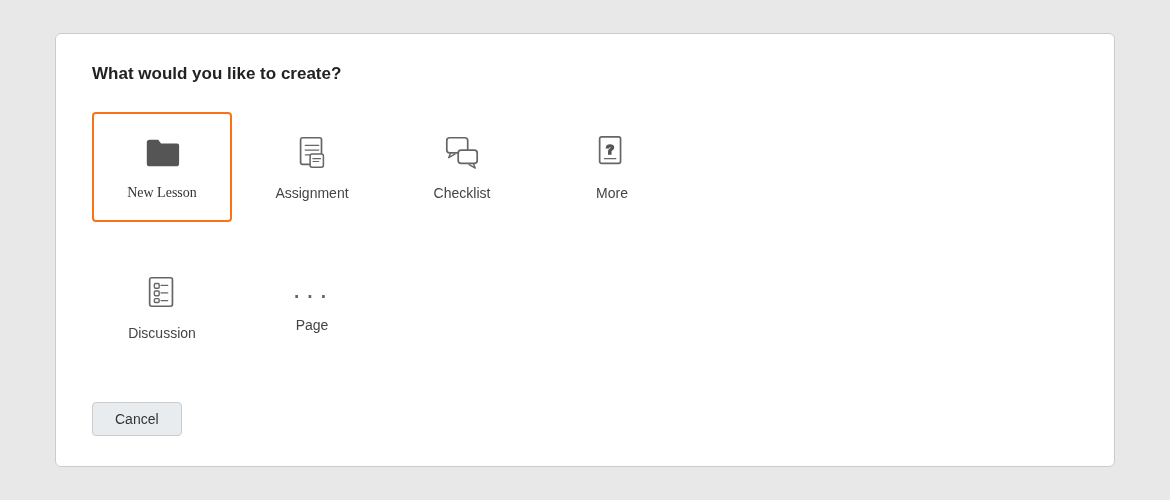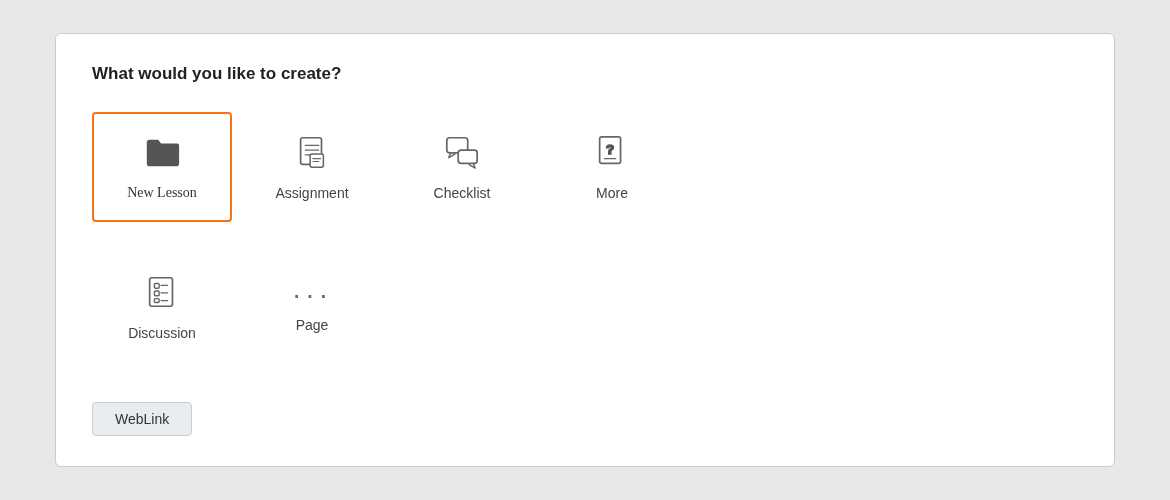--- a/index.html
+++ b/index.html
@@ -179,15 +179,15 @@
     </div>
 
     <div class="item-card">
       <span class="item-icon" style="font-size:28px; color:#666; letter-spacing:4px; margin-bottom:8px;">···</span>
       <span class="item-label">Page</span>
     </div>
 
   </div>
 
   <div class="footer">
-    <button class="cancel-btn">WebLink</button>
+    <button class="cancel-btn">Cancel</button>
   </div>
 </div>
 
 </body></html>

